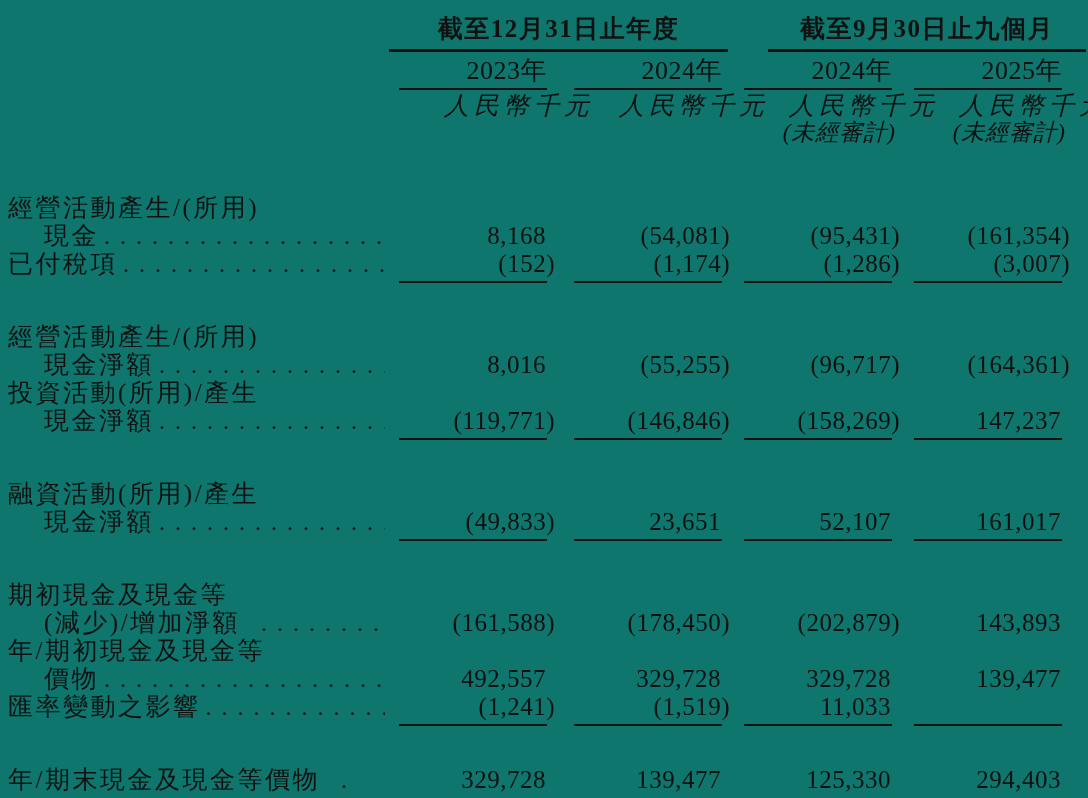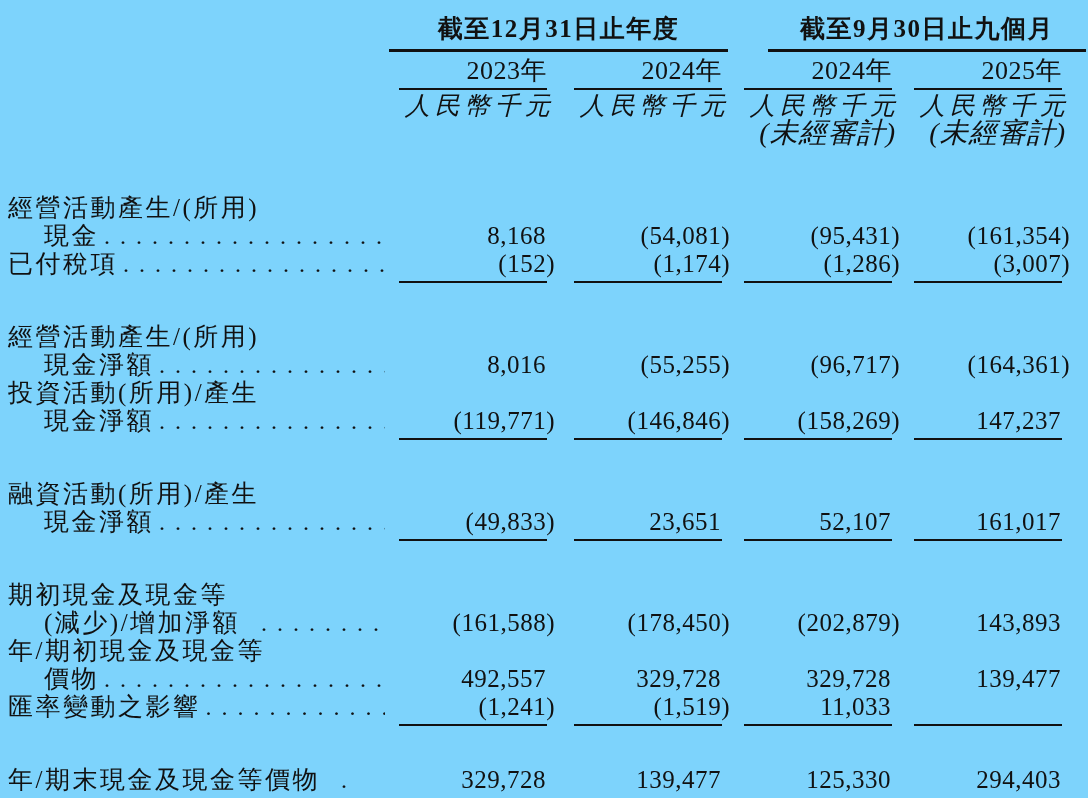--- a/index.html
+++ b/index.html
@@ -5,21 +5,21 @@
   html, body {
     margin: 0; padding: 0;
     background: #ffffff;
     color: #111111;
     font-family: "Liberation Serif", "DejaVu Serif", serif;
   }
   .page {
     position: relative;
     width: 1088px;
     height: 798px;
-    background: #7dd3fc;
+    background: #0f766e;
     overflow: hidden;
   }
   .grid-row {
     display: grid;
     grid-template-columns: 385px 170px 175px 170px 170px;
   }
   .cell { min-width: 0; }
 
   
   .header { padding-top: 12px; }
@@ -46,36 +46,36 @@
     line-height: 28px;
     padding-right: 8px;
     white-space: nowrap;
   }
   .yrule {
     width: 148px;
     border-top: 2px solid #111;
     margin: 3px 8px 0 auto;
   }
 
-  .cur-row { margin-top: 2px; }
+  .cur-row { margin-top: 2px; padding-left: 39px; }
   .cur {
     display: block;
     text-align: right;
     font-style: italic;
     font-size: 25px;
     letter-spacing: 5px;
     line-height: 27px;
     white-space: nowrap;
   }
   .una-row { margin-top: 1px; }
   .una {
     display: block;
     text-align: right;
     font-style: italic;
-    font-size: 28px;
+    font-size: 23px;
     letter-spacing: 1px;
     line-height: 26px;
     padding-right: 4px;
     white-space: nowrap;
   }
 
   
   .tbody { margin-top: 48px; }
   .body-row { height: 28px; line-height: 28px; }
   .label {

